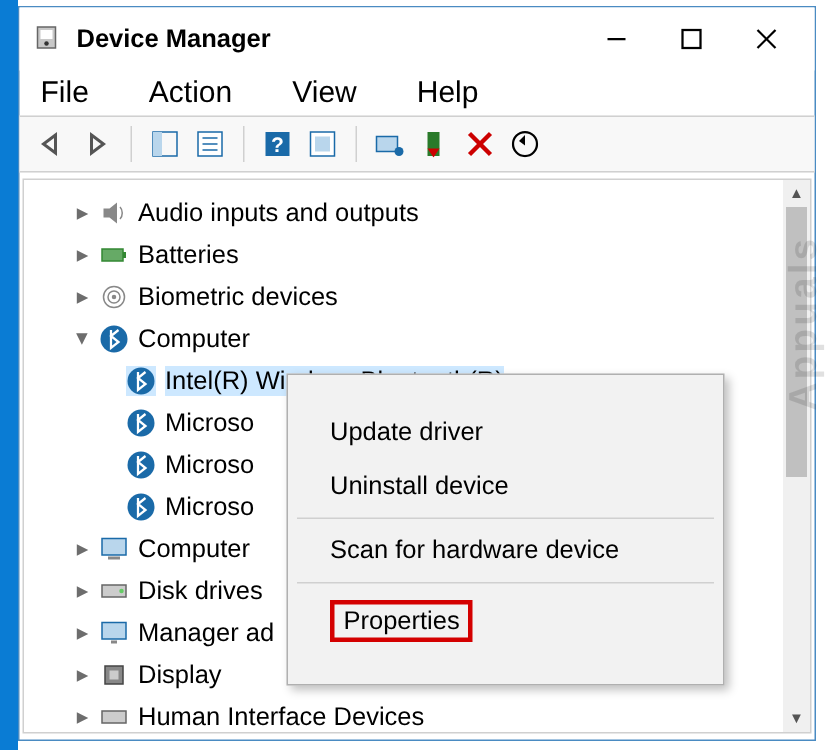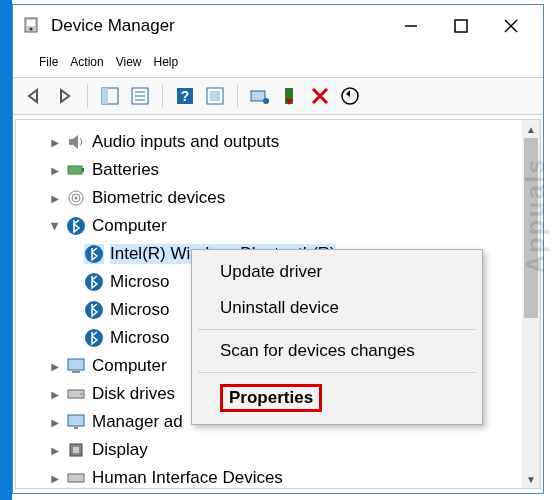--- a/index.html
+++ b/index.html
@@ -1,43 +1,43 @@
 <!DOCTYPE html>
 <html><head>
 <meta charset="utf-8">
 <style>
 * { margin: 0; padding: 0; box-sizing: border-box; font-family: 'Segoe UI', Tahoma, sans-serif; }
 body { width: 554px; height: 500px; background: #fff; position: relative; }
 .edge { position: absolute; left: 0; top: 0; width: 12px; height: 500px; background: #0a7cd4; }
 .window { position: absolute; left: 12px; top: 4px; width: 532px; height: 490px; background: #fff; border: 1px solid #4a8bc2; }
-.titlebar { height: 42px; display: flex; align-items: center; padding: 0 8px; background: #fff; }
+.titlebar { height: 42px; display: flex; align-items: center; padding: 0 8px; background: #fff; font-weight: bold; }
 .title-icon { width: 20px; height: 20px; margin-right: 10px; }
 .title-text { font-size: 17px; color: #000; flex: 1; }
 .win-controls { display: flex; gap: 30px; margin-right: 14px; }
 .win-btn { width: 20px; height: 20px; display: flex; align-items: center; justify-content: center; cursor: pointer; }
-.menubar { height: 30px; display: flex; align-items: center; gap: 12px; padding: 0 26px; font-size: 12px; color: #000; }
+.menubar { height: 30px; display: flex; align-items: center; gap: 40px; padding: 0 14px; font-size: 20px; color: #000; }
 .menubar span { cursor: pointer; }
 .toolbar { height: 38px; display: flex; align-items: center; gap: 6px; padding: 0 10px; border-top: 1px solid #d0d0d0; border-bottom: 1px solid #d0d0d0; background: #f8f8f8; }
 .tb-sep { width: 1px; height: 24px; background: #d0d0d0; margin: 0 4px; }
 .tb-btn { width: 24px; height: 24px; display: flex; align-items: center; justify-content: center; cursor: pointer; }
 .tree-wrap { position: relative; padding: 8px 4px; background: #fff; border: 1px solid #d0d0d0; margin: 4px 2px 2px 2px; height: calc(100% - 118px); overflow: hidden; }
 .tree { font-size: 17px; color: #000; }
 .node { display: flex; align-items: center; height: 28px; white-space: nowrap; }
 .indent-1 { padding-left: 26px; }
 .indent-2 { padding-left: 62px; }
 .exp { width: 18px; text-align: center; color: #6d6d6d; font-size: 10px; }
 .dev-icon { width: 20px; height: 20px; margin: 0 6px 0 2px; }
 .selected { background: #cde8ff; }
 .scrollbar { position: absolute; right: 0; top: 0; width: 18px; height: 100%; background: #f0f0f0; }
 .sb-arrow { height: 18px; display: flex; align-items: center; justify-content: center; font-size: 10px; color: #555; }
 .sb-thumb { position: absolute; top: 18px; left: 2px; width: 14px; height: 180px; background: #c0c0c0; }
-.ctx { position: absolute; left: 191px; top: 249px; width: 292px; background: #f2f2f2; border: 1px solid #b0b0b0; box-shadow: 3px 3px 6px rgba(0,0,0,.25); padding: 4px 0; font-size: 17px; }
+.ctx { position: absolute; left: 191px; top: 249px; width: 292px; background: #f2f2f2; border: 1px solid #b0b0b0; box-shadow: 3px 3px 6px rgba(0,0,0,.25); padding: 20px 0; font-size: 17px; }
 .ctx-item { padding: 8px 28px; cursor: pointer; }
 .ctx-sep { height: 1px; margin: 3px 6px; background: #d0d0d0; }
-.hl { display: inline-block; border: 3px solid #d40000; padding: 1px 6px; font-weight: 700; }
+.hl { display: inline-block; border: 3px solid #d40000; padding: 1px 6px; font-weight: 400; }
 .watermark { position: absolute; right: -40px; top: 200px; transform: rotate(-90deg); font-size: 26px; font-weight: 700; color: rgba(0,0,0,.12); letter-spacing: 2px; }
 </style>
 </head>
 <body>
 
 <div class="edge"></div>
 
 <div class="window">
 
   <div class="titlebar">
@@ -253,16 +253,16 @@
   </div>
 
 </div>
 
 <div class="watermark">Appuals</div>
 
 <div class="ctx">
   <div class="ctx-item">Update driver</div>
   <div class="ctx-item">Uninstall device</div>
   <div class="ctx-sep"></div>
-  <div class="ctx-item">Scan for devices changes</div>
+  <div class="ctx-item">Scan for hardware device</div>
   <div class="ctx-sep"></div>
   <div class="ctx-item"><span class="hl">Properties</span></div>
 </div>
 
 </body></html>

